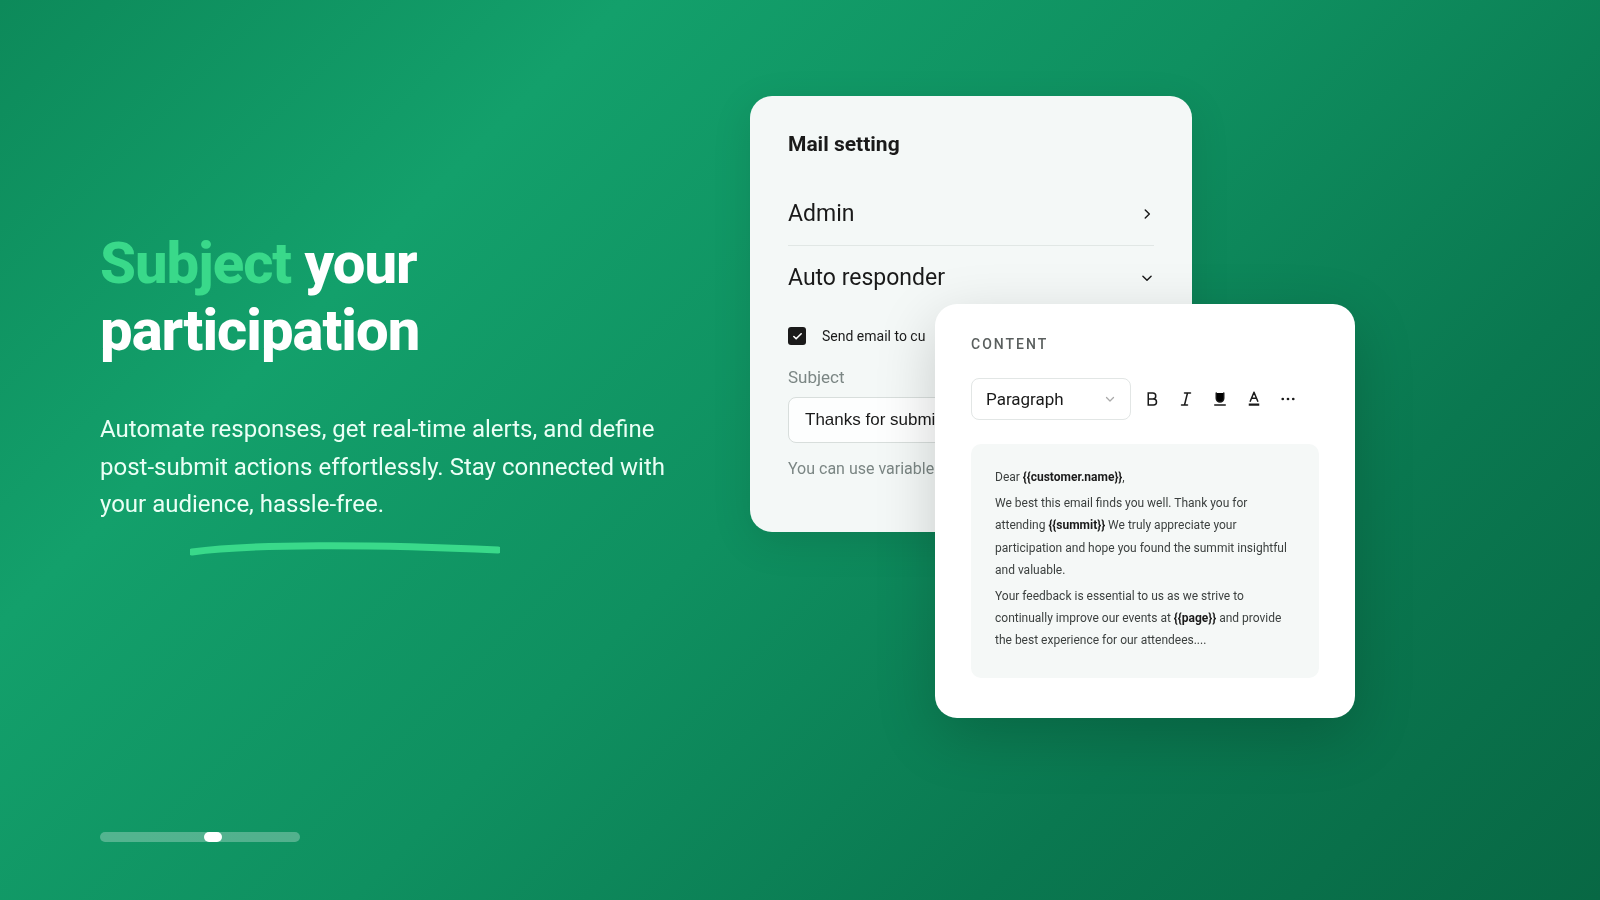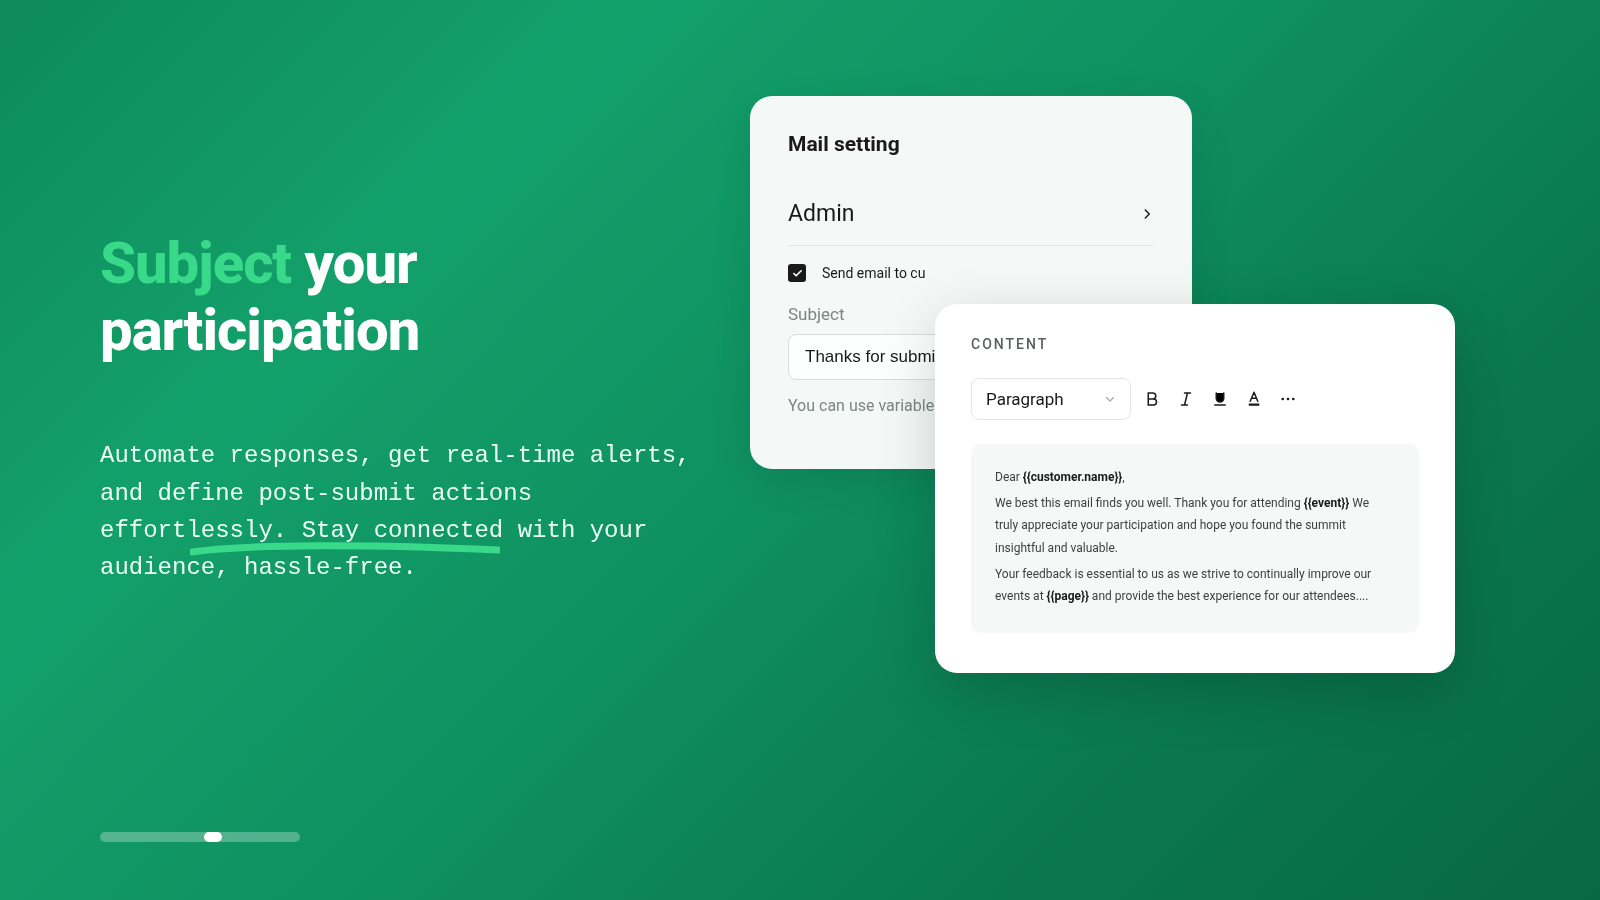--- a/index.html
+++ b/index.html
@@ -35,27 +35,26 @@
 
 .underline-swoosh {
   position: absolute;
   left: 90px;
   top: 312px;
   width: 310px;
   height: 16px;
 }
 
 .subhead {
-  margin-top: 74px;
+  margin-top: 48px;
   font-size: 24px;
   font-weight: 400;
   line-height: 1.55;
   color: #eafff5;
   max-width: 600px;
-  font-family: Liberation Mono, monospace;
 }
 
 .progress {
   position: absolute;
   left: 100px;
   bottom: 58px;
   width: 200px;
   height: 10px;
   background: rgba(255,255,255,0.28);
   border-radius: 6px;
@@ -141,21 +140,21 @@
 .helper {
   font-size: 16px;
   color: #7b8684;
   line-height: 1.45;
 }
 
 .card-content {
   position: absolute;
   left: 935px;
   top: 304px;
-  width: 520px;
+  width: 420px;
   background: #fff;
   border-radius: 22px;
   padding: 32px 36px 40px 36px;
   box-shadow: 0 18px 60px rgba(0,0,0,0.18);
 }
 
 .content-label {
   font-size: 14px;
   letter-spacing: 2px;
   color: #5a5f5e;
@@ -228,20 +227,26 @@
 <div class="card-mail">
   <h3>Mail setting</h3>
 
   <div class="mail-row">
     <span>Admin</span>
     <svg class="chev" viewBox="0 0 24 24" fill="none">
       <path d="M9 5l7 7-7 7" stroke="#1a1a1a" stroke-width="2.5" stroke-linecap="round" stroke-linejoin="round"></path>
     </svg>
   </div>
 
+  <div class="mail-row" style="border-bottom:none">
+    <span>Auto responder</span>
+    <svg class="chev" viewBox="0 0 24 24" fill="none">
+      <path d="M5 9l7 7 7-7" stroke="#1a1a1a" stroke-width="2.5" stroke-linecap="round" stroke-linejoin="round"></path>
+    </svg>
+  </div>
 
   <div class="check-row">
     <div class="checkbox">
       <svg viewBox="0 0 24 24" fill="none">
         <path d="M4 12l5 5L20 6" stroke="#fff" stroke-width="3.5" stroke-linecap="round" stroke-linejoin="round"></path>
       </svg>
     </div>
     <span class="check-label">Send email to cu</span>
   </div>
 
@@ -288,19 +293,19 @@
           <circle cx="19" cy="12" r="1.8" fill="#1a1a1a"></circle>
         </svg>
     </div>
   </div>
 
   <div class="editor">
     <p>
       <span>Dear </span><strong>{{customer.name}}</strong><span>,</span>
     </p>
     <p>
-      <span>We best this email finds you well. Thank you for attending </span><strong>{{event}}</strong><span> We truly appreciate your participation and hope you found the summit insightful and valuable.</span>
+      <span>We best this email finds you well. Thank you for attending </span><strong>{{summit}}</strong><span> We truly appreciate your participation and hope you found the summit insightful and valuable.</span>
     </p>
     <p>
       <span>Your feedback is essential to us as we strive to continually improve our events at </span><strong>{{page}}</strong><span> and provide the best experience for our attendees....</span>
     </p>
   </div>
 </div>
 
 </body></html>

